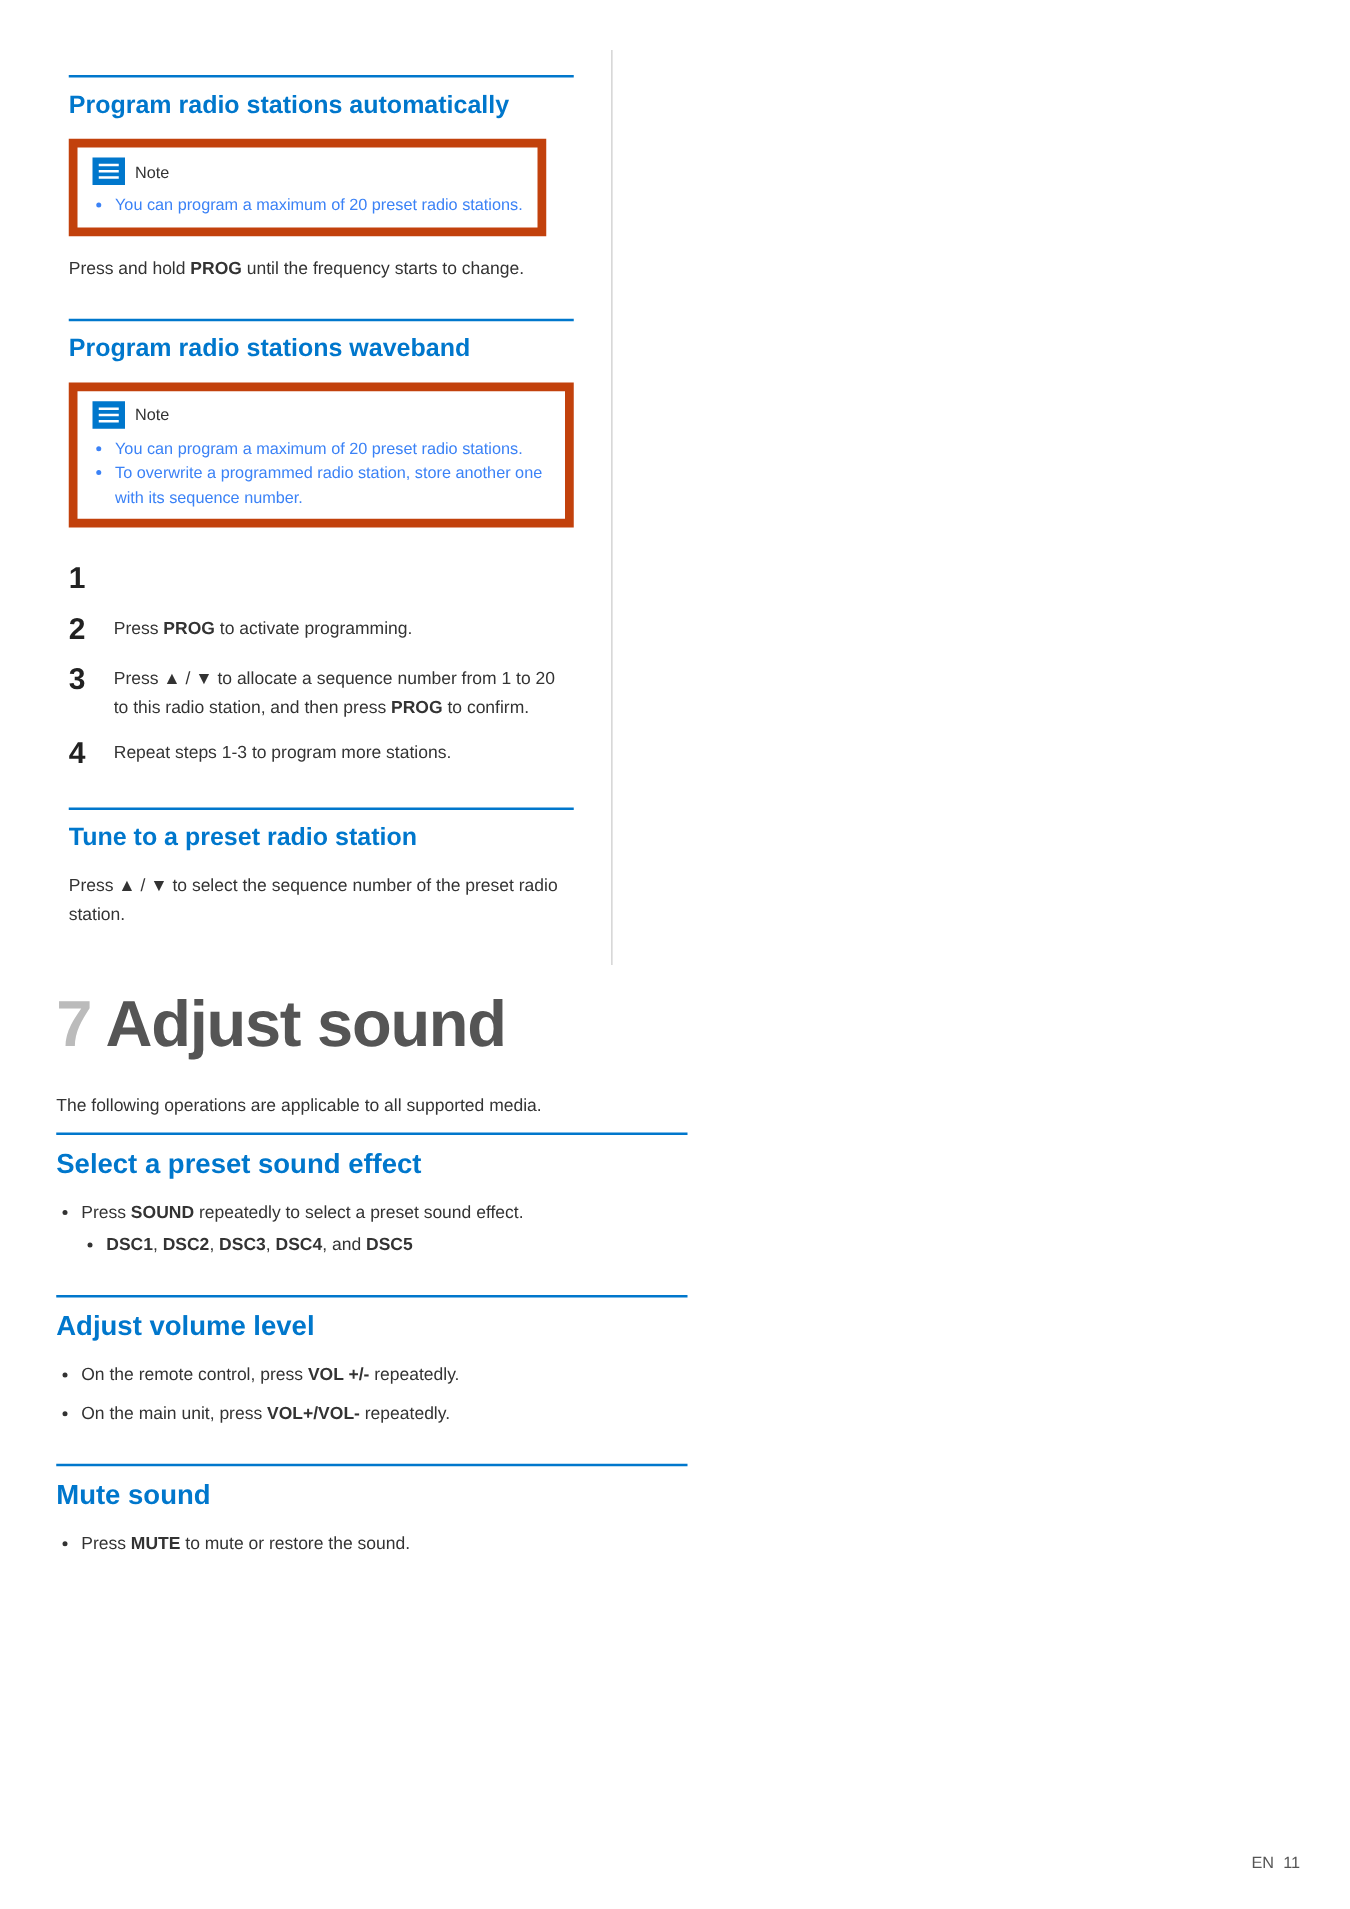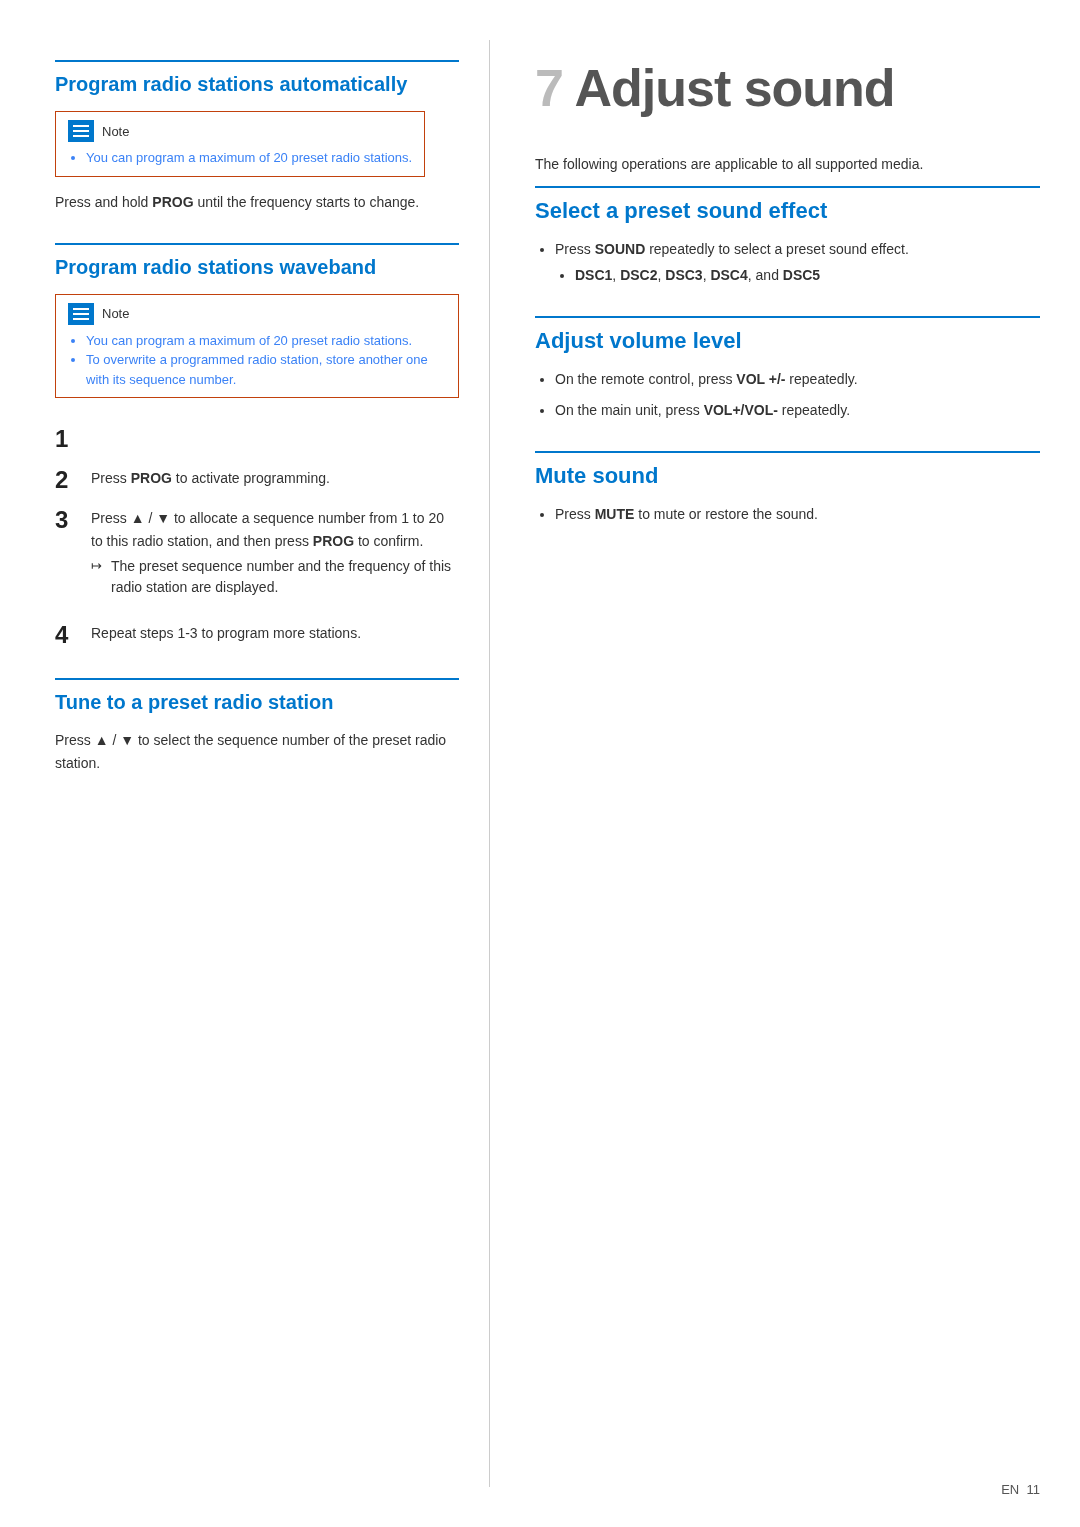--- a/index.html
+++ b/index.html
@@ -11,20 +11,21 @@
       background: #fff;
       width: 1080px;
       min-height: 1527px;
     }
 
     .page {
       display: flex;
       width: 1080px;
       min-height: 1527px;
       padding: 40px 0 40px 0;
+      flex-direction: column;
     }
 
     .left-col {
       width: 490px;
       padding: 20px 30px 20px 55px;
       border-right: 1px solid #ccc;
     }
 
     .right-col {
       width: 590px;
@@ -37,21 +38,21 @@
       font-weight: bold;
       color: #0077cc;
       line-height: 1.25;
       margin-bottom: 14px;
       border-top: 2px solid #0077cc;
       padding-top: 10px;
     }
 
     
     .note-box {
-      border: 1px solid #c2410c;
+      border: 7px solid #c2410c;
       padding: 8px 12px;
       margin-bottom: 14px;
       display: inline-block;
       min-width: 330px;
     }
 
     .note-header {
       display: flex;
       align-items: center;
       margin-bottom: 6px;
@@ -162,21 +163,21 @@
       text-align: center;
     }
 
     
     .right-title-large {
       font-size: 52px;
       font-weight: bold;
       color: #aaa;
       letter-spacing: -1px;
       line-height: 1.1;
-      margin-bottom: 36px;
+      margin-bottom: 24px;
     }
 
     .right-title-large span.chapter {
       font-size: 52px;
       color: #aaa;
     }
 
     .right-section {
       margin-bottom: 30px;
     }
@@ -288,23 +289,20 @@
             <div class="step-num">2</div>
             <div class="step-content">
               Press <span class="kw">PROG</span> to activate programming.
             </div>
           </div>
 
           <div class="step">
             <div class="step-num">3</div>
             <div class="step-content">
               Press ▲ / ▼ to allocate a sequence number from 1 to 20 to this radio station, and then press <span class="kw">PROG</span> to confirm.
-              <ul class="arrow-list">
-                <li>The preset sequence number and the frequency of this radio station are displayed.</li>
-              </ul>
             </div>
           </div>
 
           <div class="step">
             <div class="step-num">4</div>
             <div class="step-content">Repeat steps 1-3 to program more stations.</div>
           </div>
 
         </div>
       </div>

